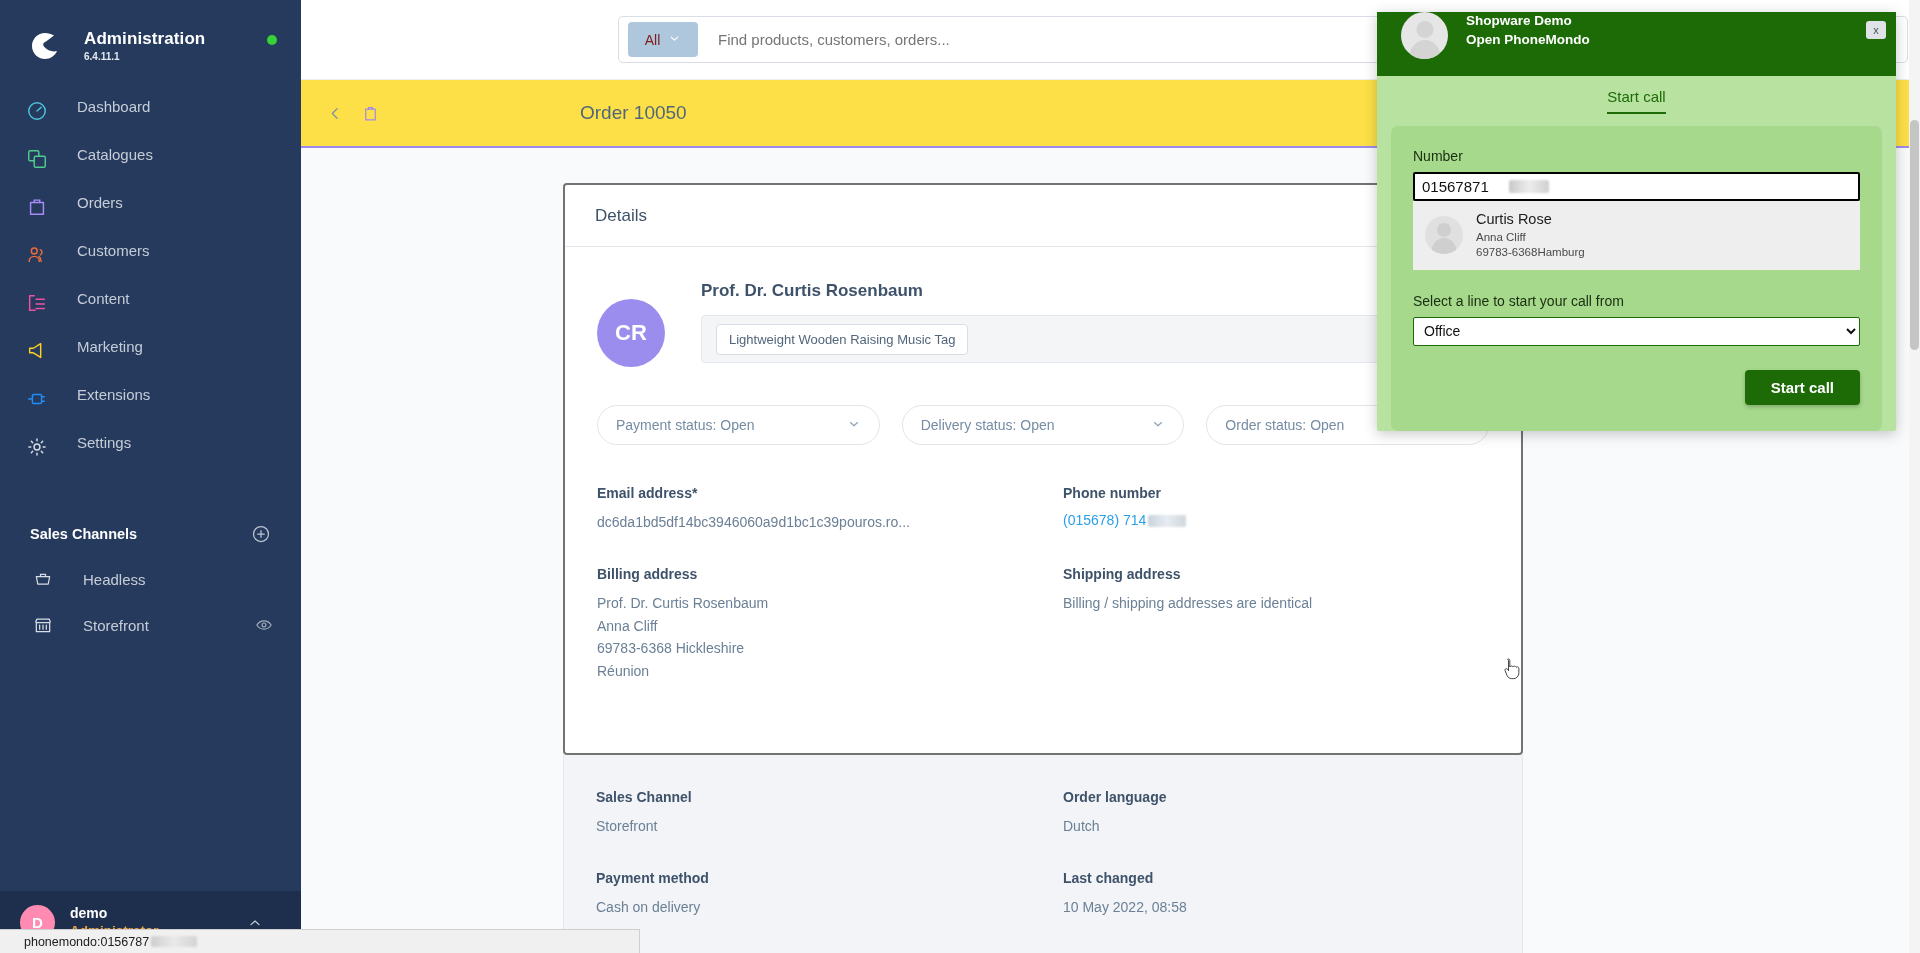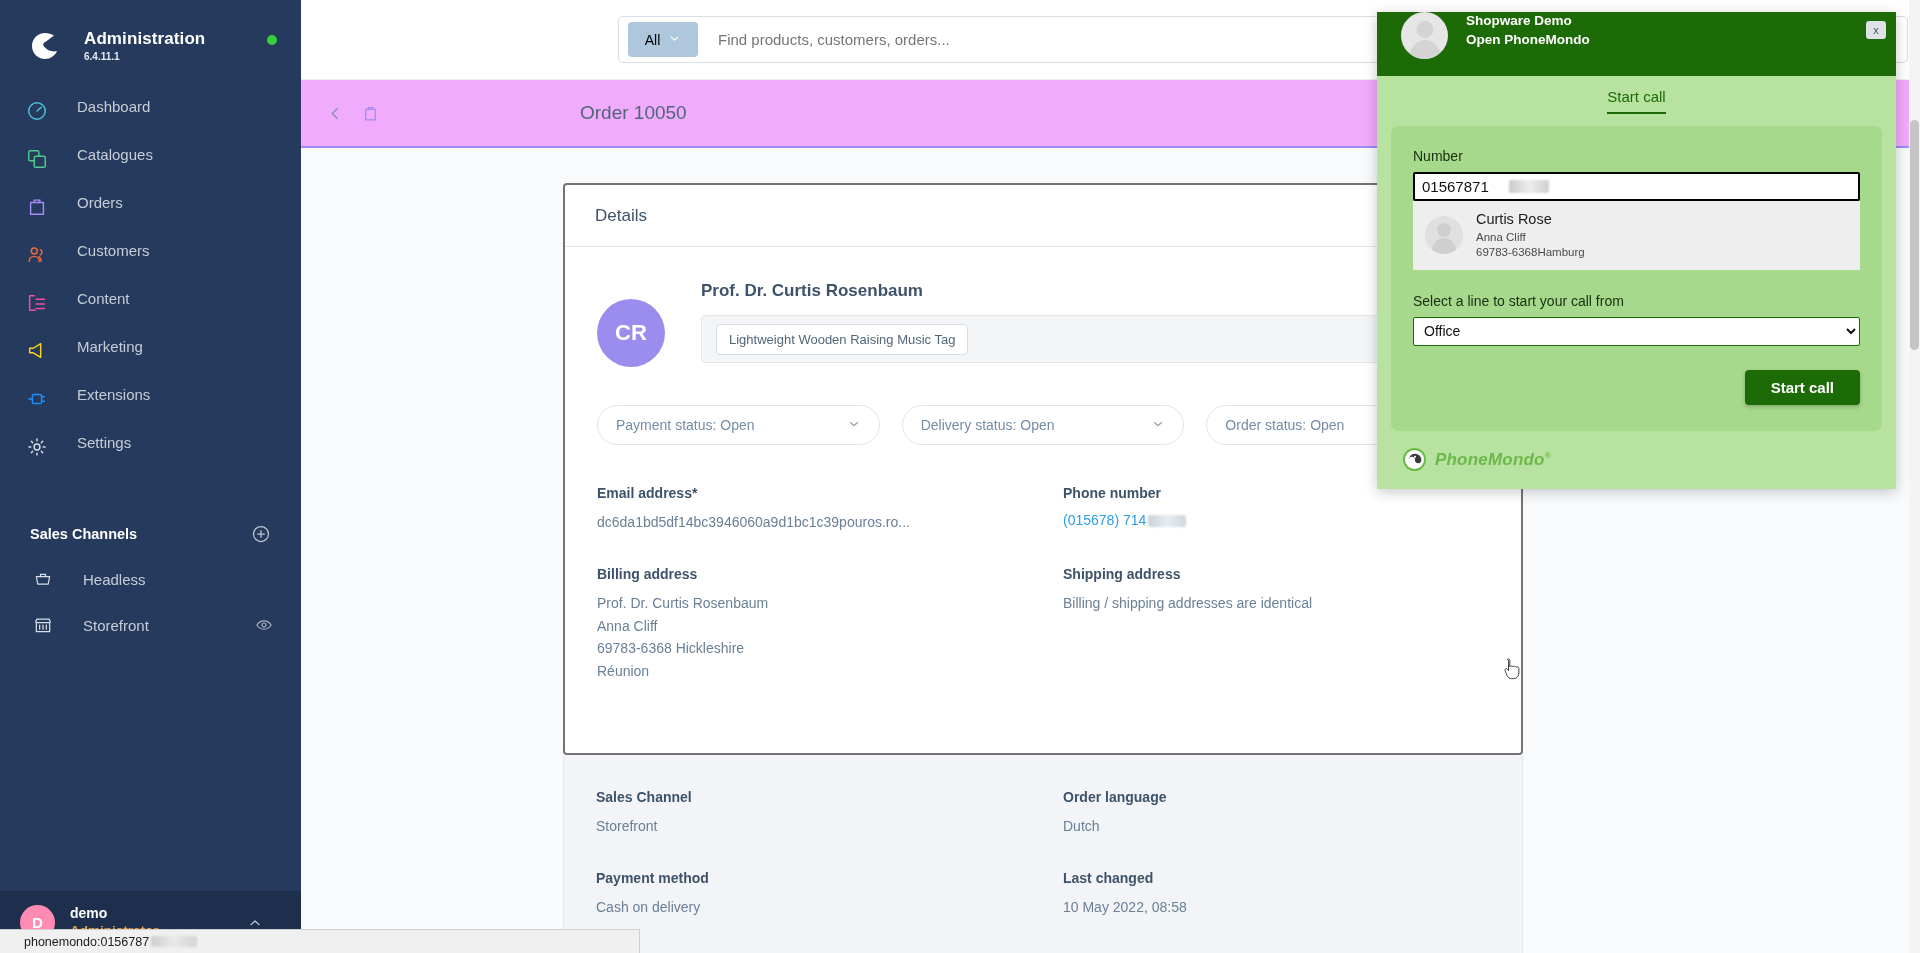--- a/index.html
+++ b/index.html
@@ -69,33 +69,33 @@
   .topbar {
     height: 80px; background: #fff; display: flex; align-items: center;
     padding: 0 0 0 0; border-bottom: 1px solid #eceef1;
   }
   .searchbox {
     margin-left: 317px; width: 1290px; height: 47px;
     border: 1px solid #d8dde6; border-radius: 5px; background: #fff;
     display: flex; align-items: center; padding: 0 5px;
   }
   .search-scope {
-    background: #aec7dd; color: #000000; font-size: 14px;
+    background: #aec7dd; color: #7f1d1d; font-size: 14px;
     border-radius: 4px; height: 35px; min-width: 70px;
     display: flex; align-items: center; justify-content: center; gap: 8px; cursor: pointer;
     margin-left: 4px;
   }
   .search-input {
     border: none; outline: none; background: transparent;
     font-family: "Liberation Sans", sans-serif; font-size: 15px; color: #758ca4;
     margin-left: 20px; flex: 1 1 auto;
   }
 
   .crumbbar {
-    height: 68px; background: #f0abfc; display: flex; align-items: center;
+    height: 68px; background: #fde047; display: flex; align-items: center;
     border-bottom: 2px solid #9d8bf0; position: relative;
   }
   .crumb-back { margin-left: 25px; cursor: pointer; display: flex; align-items: center; }
   .crumb-folder { margin-left: 16px; cursor: pointer; display: flex; align-items: center; }
   .crumb-title { margin-left: 200px; font-size: 19px; color: #52667a; }
   .lang-btn {
     position: absolute; right: 380px; top: 14px;
     height: 41px; min-width: 90px;
     border: 1px solid #d8dde6; border-radius: 5px; background: #fff;
     display: flex; align-items: center; padding: 0 16px;
@@ -538,29 +538,20 @@
         <div class="pm-lbl2">Select a line to start your call from</div>
         <select class="pm-select">
           <option>Office</option>
         </select>
 
         <div class="pm-btn-row">
           <button class="pm-btn">Start call</button>
         </div>
       </div>
 
-      <div class="pm-foot">
-        <span class="pm-foot-logo">
-          <svg viewBox="0 0 20 20" width="14" height="14">
-            <path d="M10 1a9 9 0 019 9 4.5 4.5 0 01-9 0 4.5 4.5 0 00-9 0 9 9 0 019-9z" fill="#3a3a3a"></path>
-            <circle cx="10" cy="5.5" r="1.5" fill="#ffffff"></circle>
-          </svg>
-        </span>
-        <span class="pm-foot-txt"><span>PhoneMondo</span><sup>®</sup></span>
-      </div>
     </div>
 
     <div class="page-scroll">
       <div class="thumb"></div>
     </div>
 
   </section>
 
   <div class="statusbar">
     <span>phonemondo:0156787</span>

